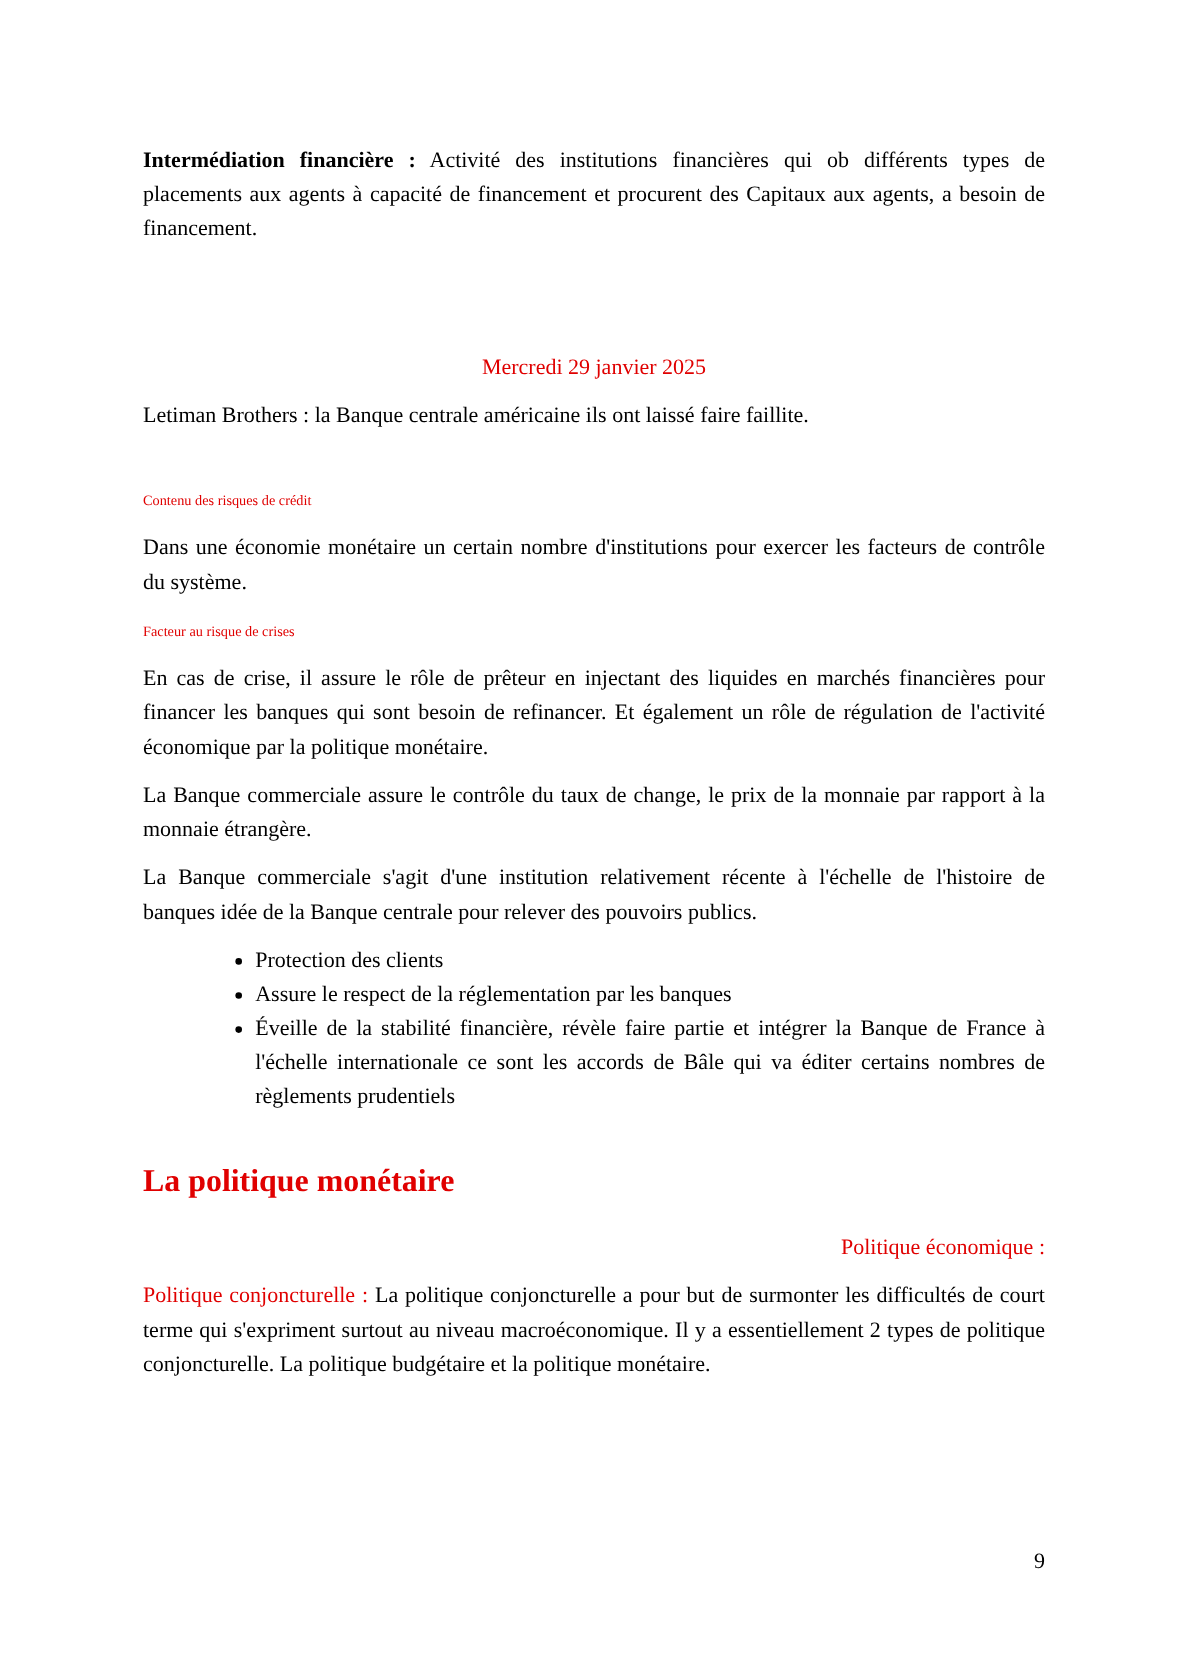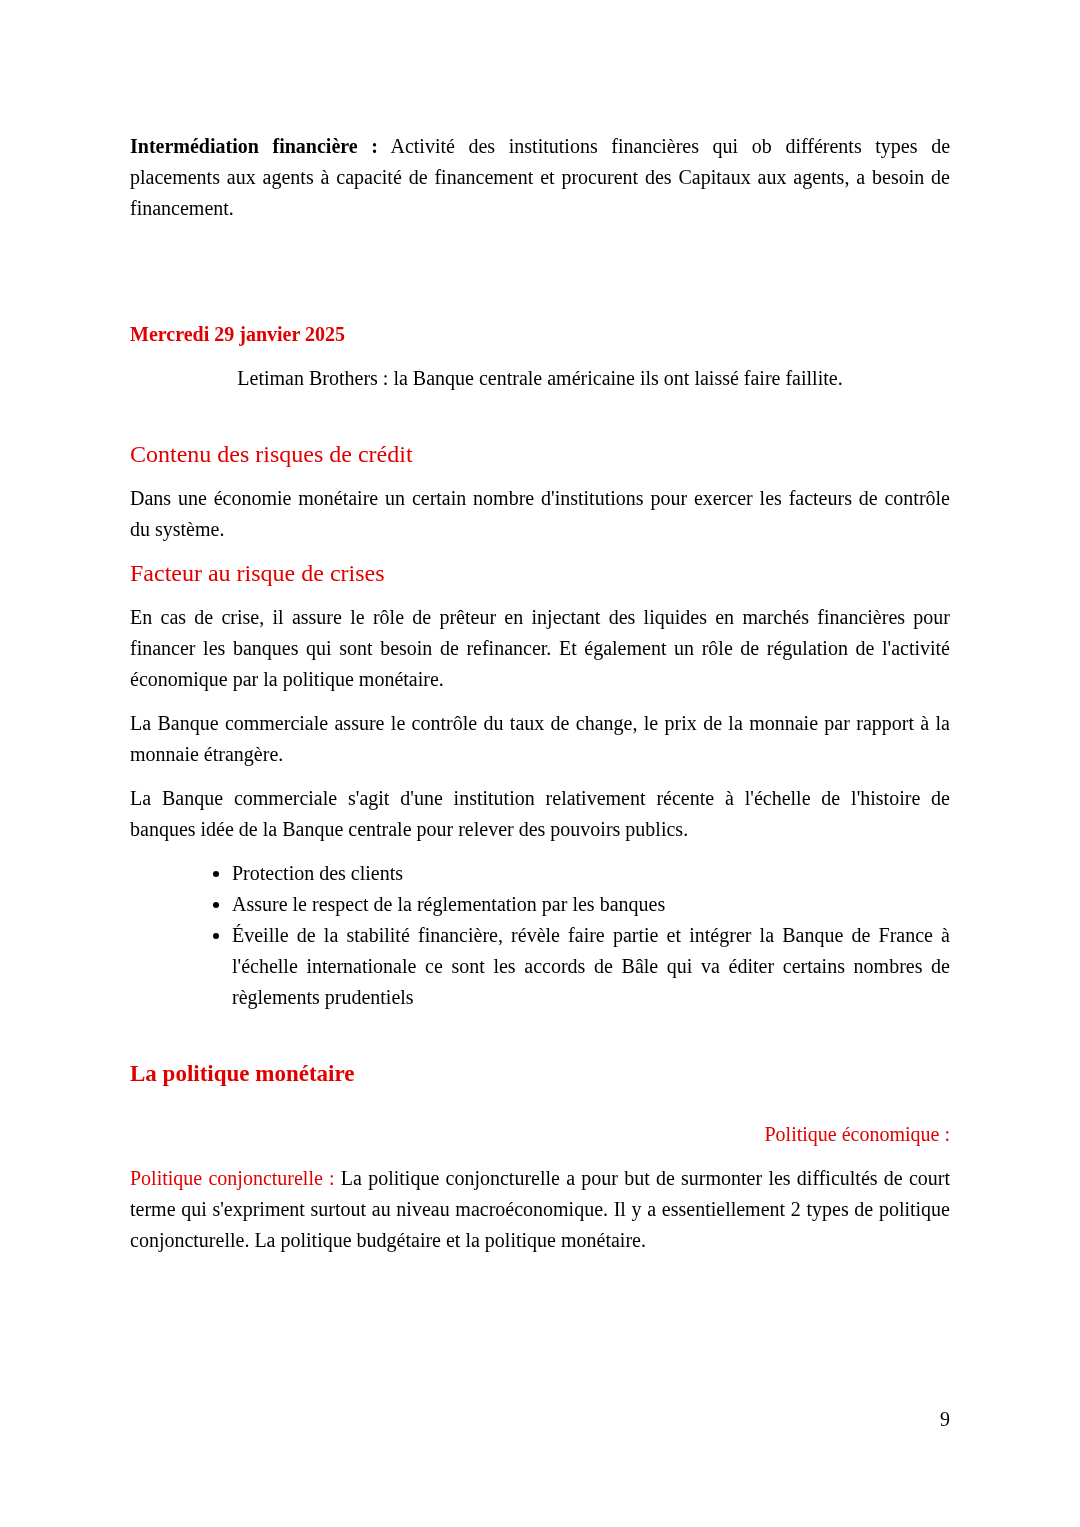--- a/index.html
+++ b/index.html
@@ -17,50 +17,50 @@
     background:var(--paper);
     font-family:"Liberation Serif", serif;
     color:var(--ink);
     font-size:20px;
     line-height:31px;
     box-sizing:border-box;
     padding:131px 130px 0 130px;
     overflow:hidden;
   }
   .para{margin:0 0 13px 0; text-align:justify;}
-  .single{text-align:center;font-family:Liberation Serif, serif;}
+  .single{text-align:left;font-family:Liberation Serif, serif;}
   .lead-bold{font-weight:bold;}
   .date-line{
     margin:95px 0 13px 0;
-    text-align:left;
-    font-weight:bold;
+    text-align:center;
+    font-weight:normal;
     color:var(--red);
   }
   .red-heading{
     color:var(--red);
-    font-size:24px;
+    font-size:13px;
     font-weight:normal;
     margin:0 0 13px 0;
     line-height:31px;
   }
   .heading-gap{margin-top:45px;}
   .bullet-list{
     margin:0 0 0 0;
     padding:0 0 0 102px;
     list-style:disc outside;
   }
   .bullet-list li{
     margin:0;
     padding:0;
     text-align:justify;
   }
   .main-heading{
     color:var(--red);
     font-weight:bold;
-    font-size:23px;
+    font-size:29px;
     line-height:38px;
     margin:42px 0 26px 0;
   }
   .red-line{
     color:var(--red);
     margin:0 0 13px 12px;
     text-align:right;
   }
   .red-lead{color:var(--red);}
   .page-number{

